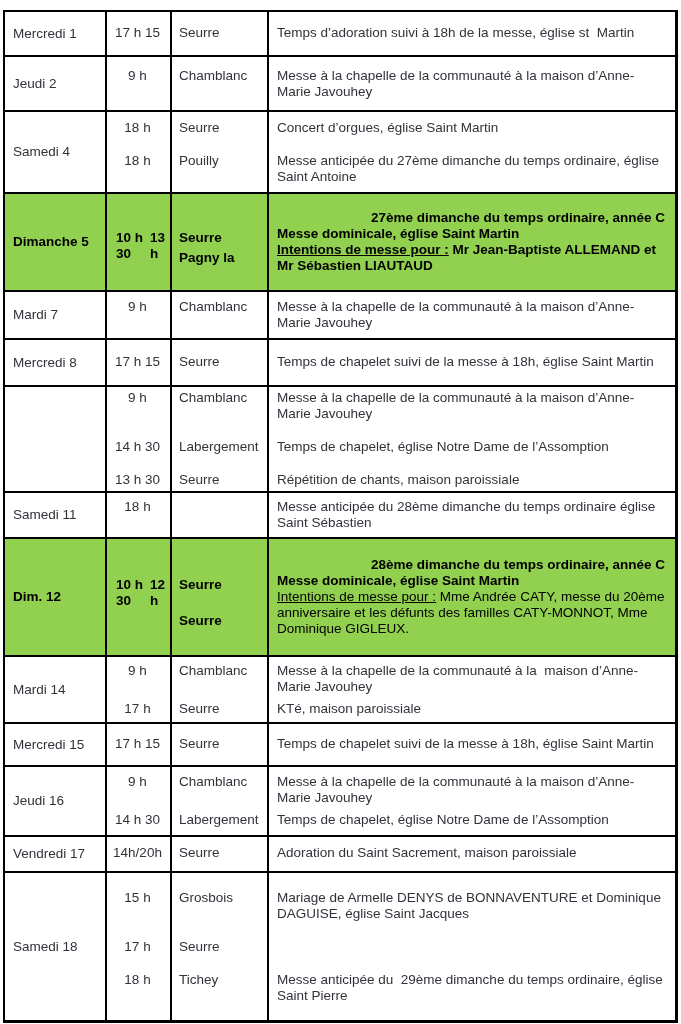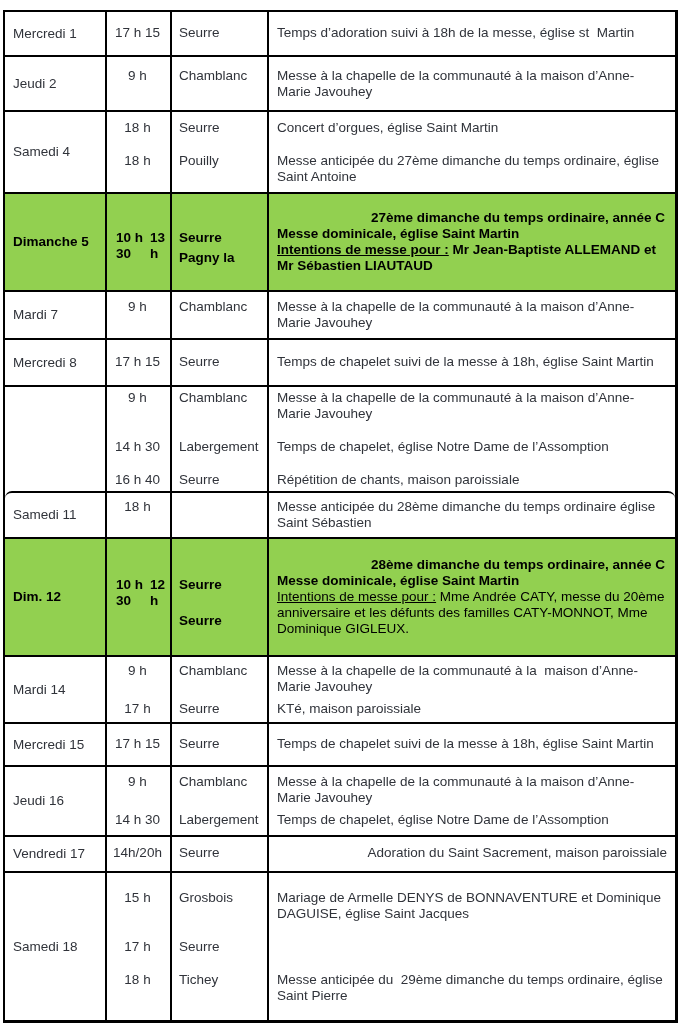--- a/index.html
+++ b/index.html
@@ -139,25 +139,25 @@
         <div class="cell place" style="grid-row: 1;"><span>Seurre</span></div>
         <div class="cell desc" style="grid-row: 1;"><span>Temps de chapelet suivi de la messe à 18h, église Saint Martin</span></div>
       </div>
       <div class="row" style="min-height: 95px;">
         <div class="cell time" style="grid-row: 1;"><span>9 h</span></div>
         <div class="cell place" style="grid-row: 1;"><span>Chamblanc</span></div>
         <div class="cell desc" style="grid-row: 1;"><span>Messe à la chapelle de la communauté à la maison d’Anne-Marie Javouhey</span></div>
         <div class="cell time gap-top" style="grid-row: 2;"><span>14 h 30</span></div>
         <div class="cell place gap-top" style="grid-row: 2;"><span>Labergement</span></div>
         <div class="cell desc gap-top" style="grid-row: 2;"><span>Temps de chapelet, église Notre Dame de l’Assomption</span></div>
-        <div class="cell time gap-top" style="grid-row: 3;"><span>16 h 40</span></div>
+        <div class="cell time gap-top" style="grid-row: 3;"><span>13 h 30</span></div>
         <div class="cell place gap-top" style="grid-row: 3;"><span>Seurre</span></div>
         <div class="cell desc gap-top" style="grid-row: 3;"><span>Répétition de chants, maison paroissiale</span></div>
       </div>
-      <div class="row" style="min-height: 44px; border-radius: 7px;">
+      <div class="row" style="min-height: 44px;">
         <div class="cell day" style="grid-row: 1 / span 1;">
           <span>Samedi 11</span>
         </div>
         <div class="cell time" style="grid-row: 1;"><span>18 h</span></div>
         <div class="cell desc" style="grid-row: 1;"><span>Messe anticipée du 28ème dimanche du temps ordinaire église Saint Sébastien</span></div>
       </div>
       <div class="row hl" style="min-height: 116px;">
         <div class="cell day">
           <span>Dim. 12</span>
         </div>
@@ -200,21 +200,21 @@
         <div class="cell time" style="grid-row: 2;"><span>14 h 30</span></div>
         <div class="cell place" style="grid-row: 2;"><span>Labergement</span></div>
         <div class="cell desc" style="grid-row: 2;"><span>Temps de chapelet, église Notre Dame de l’Assomption</span></div>
       </div>
       <div class="row" style="min-height: 34px;">
         <div class="cell day" style="grid-row: 1 / span 1;">
           <span>Vendredi 17</span>
         </div>
         <div class="cell time" style="grid-row: 1;"><span>14h/20h</span></div>
         <div class="cell place" style="grid-row: 1;"><span>Seurre</span></div>
-        <div class="cell desc" style="grid-row: 1; text-align: right;"><span>Adoration du Saint Sacrement, maison paroissiale</span></div>
+        <div class="cell desc" style="grid-row: 1;"><span>Adoration du Saint Sacrement, maison paroissiale</span></div>
       </div>
       <div class="row" style="min-height: 147px;">
         <div class="cell day" style="grid-row: 1 / span 3;">
           <span>Samedi 18</span>
         </div>
         <div class="cell time" style="grid-row: 1;"><span>15 h</span></div>
         <div class="cell place" style="grid-row: 1;"><span>Grosbois</span></div>
         <div class="cell desc" style="grid-row: 1;"><span>Mariage de Armelle DENYS de BONNAVENTURE et Dominique DAGUISE, église Saint Jacques</span></div>
         <div class="cell time gap-top" style="grid-row: 2;"><span>17 h</span></div>
         <div class="cell place gap-top" style="grid-row: 2;"><span>Seurre</span></div>

